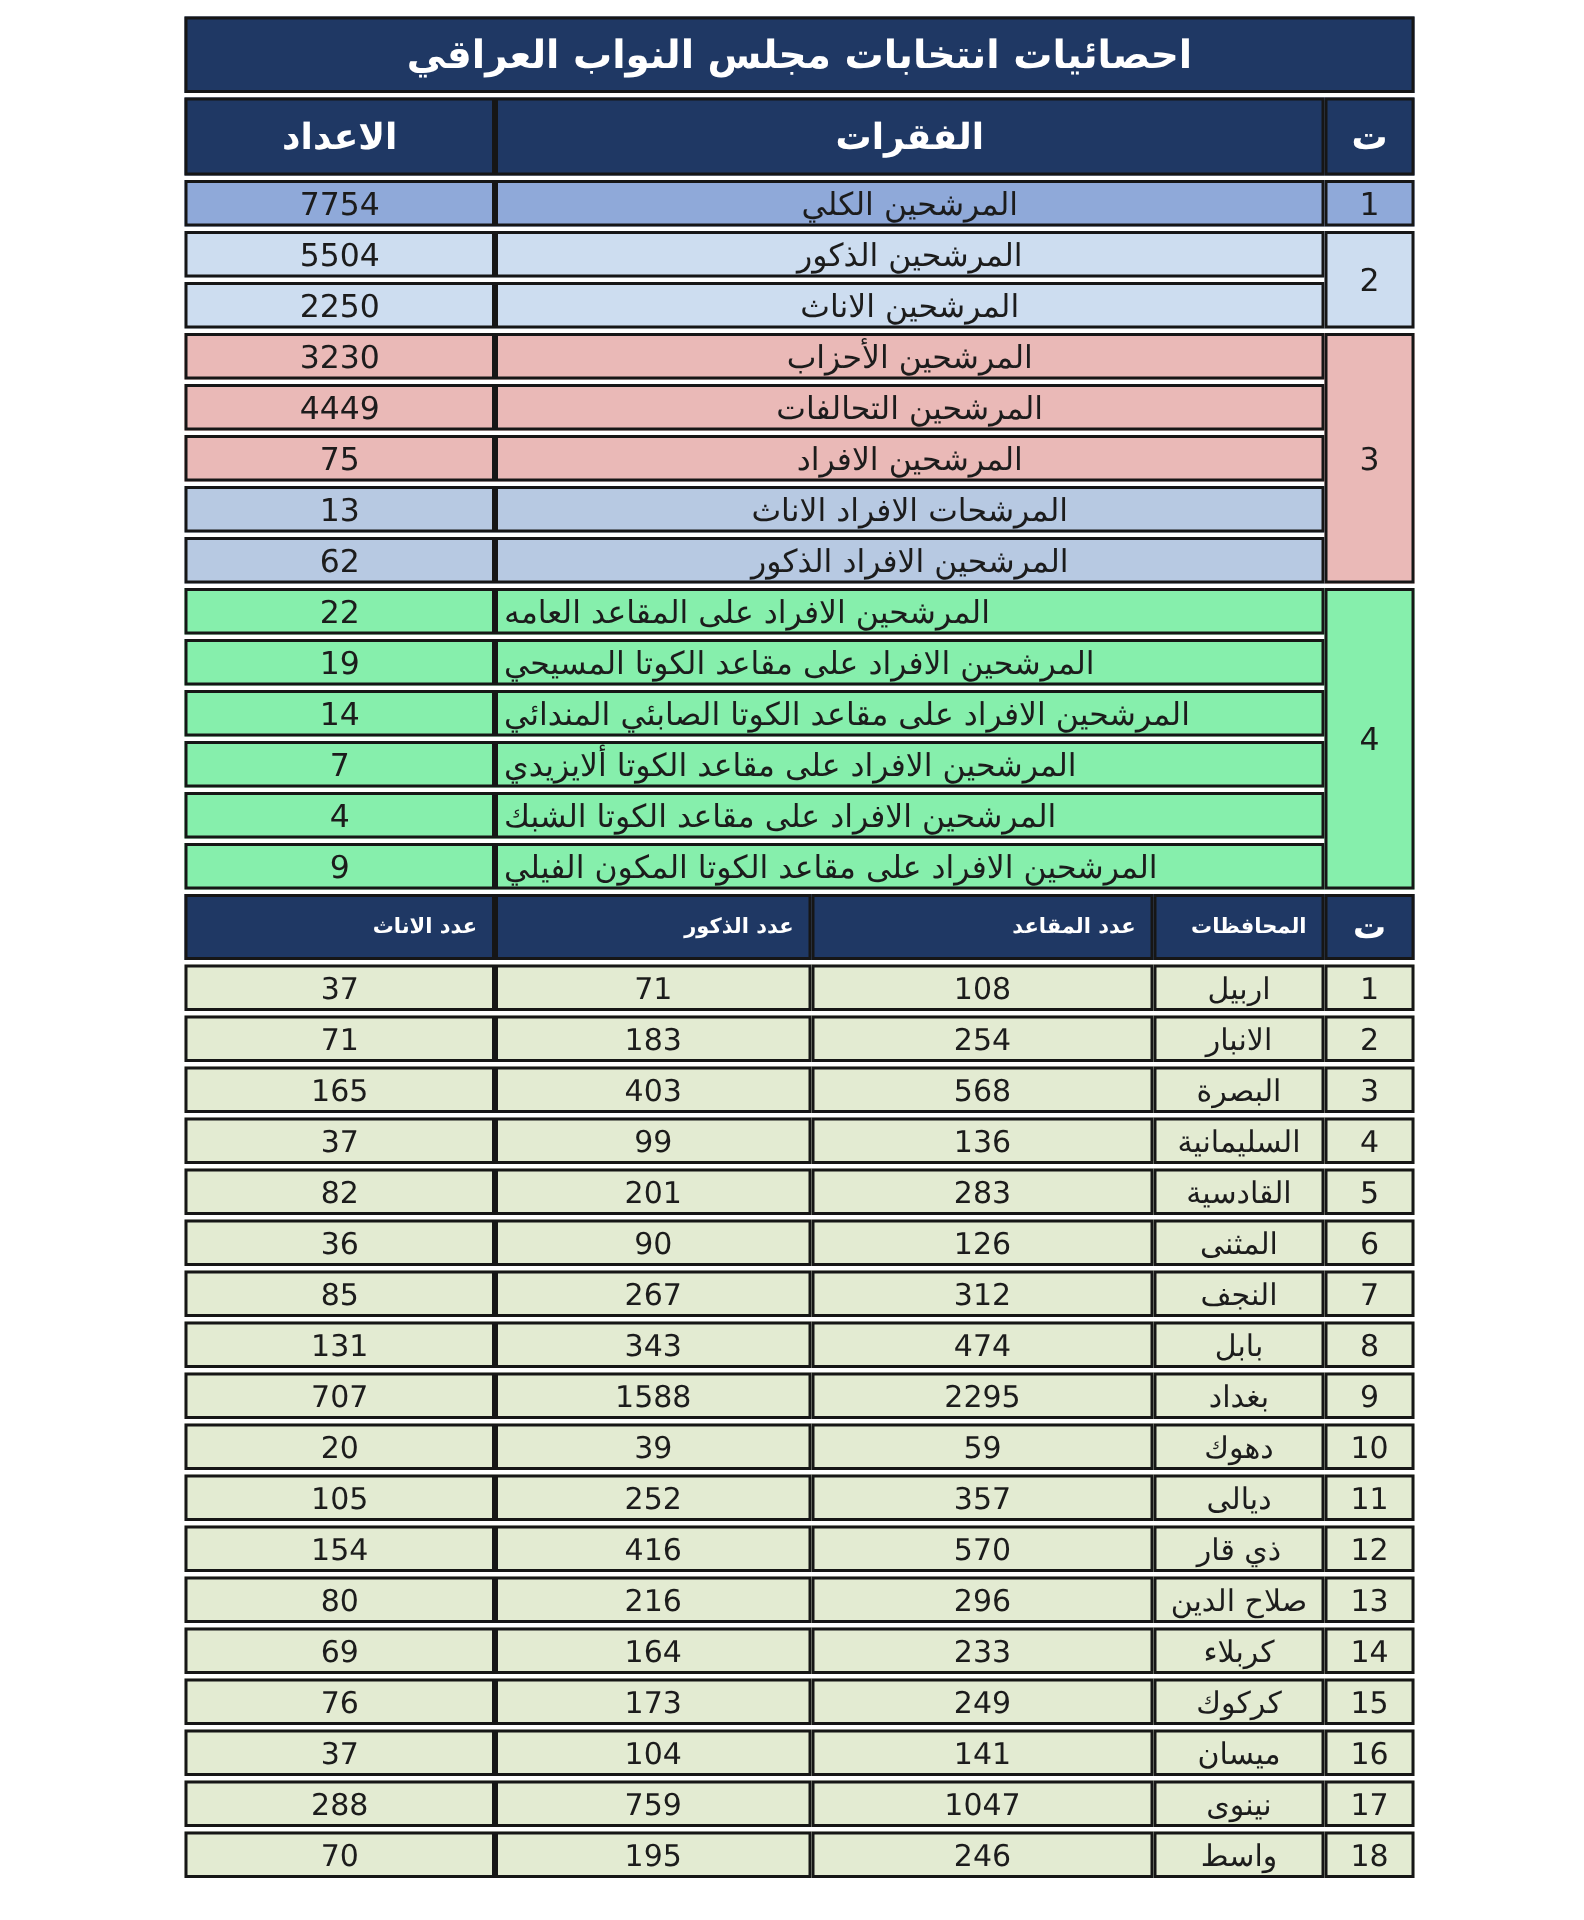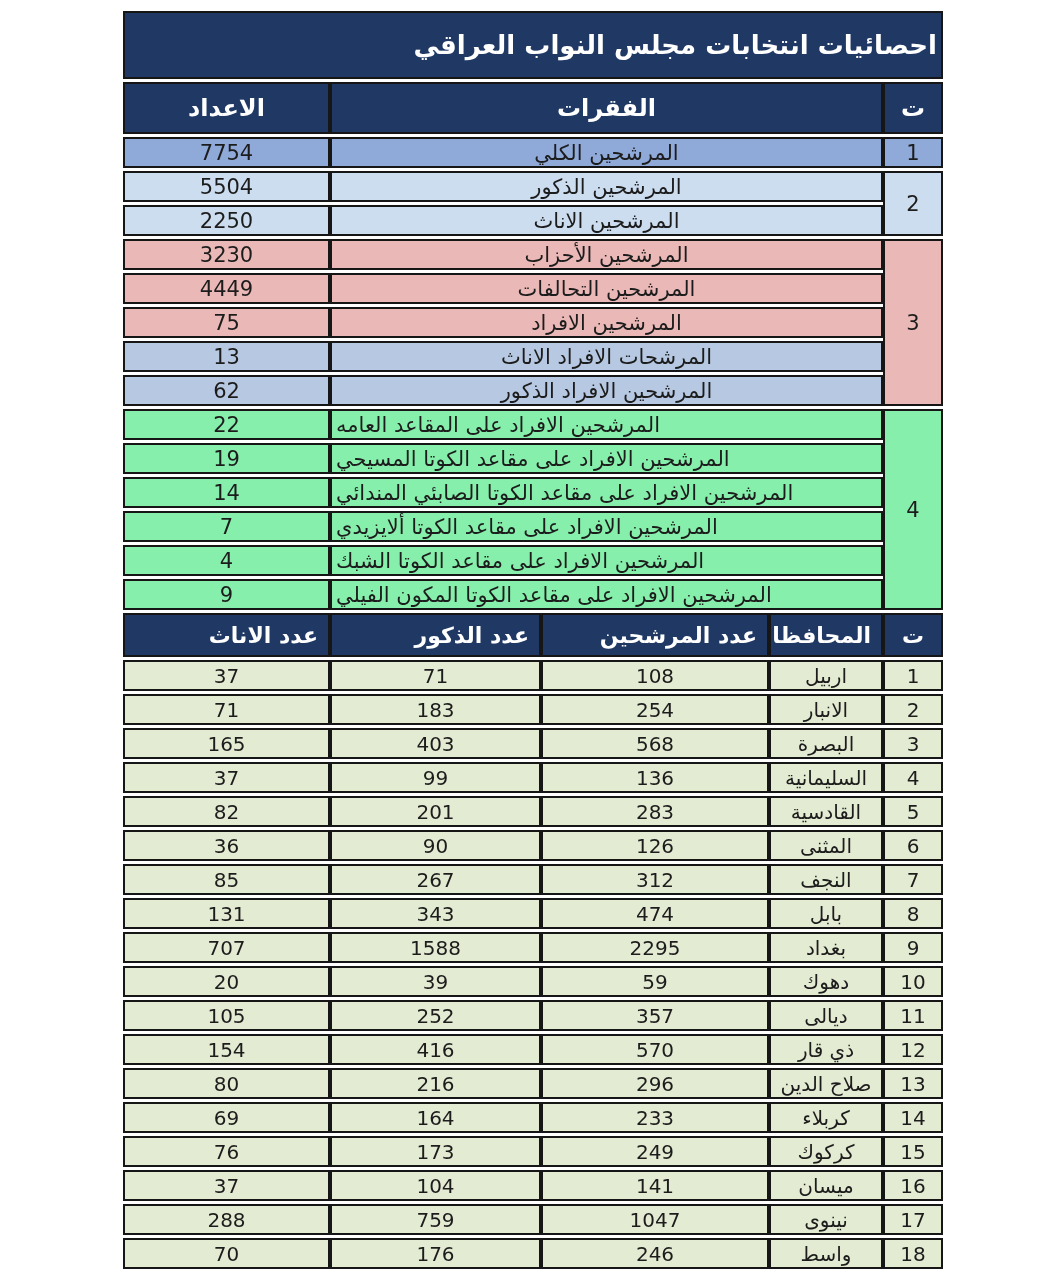--- a/index.html
+++ b/index.html
@@ -12,23 +12,23 @@
   table{
     border-collapse:separate;border-spacing:0 3px;
     table-layout:fixed;width:820px;direction:rtl;
   }
   td{
     box-sizing:border-box;border:2px solid #161616;
     text-align:center;vertical-align:middle;
     color:#1c1c1c;padding:0 4px;overflow:hidden;white-space:nowrap;
   }
   .navy{background:#1f3864;color:#ffffff;font-weight:700;}
-  .title-cell{height:68px;font-size:26px;text-align:right;}
+  .title-cell{height:51px;font-size:26px;}
   .h1{height:52px;font-size:24px;}
-  .h2{height:44px;font-size:22px;text-align:right;padding-right:10px;}
+  .h2{height:44px;font-size:14px;text-align:right;padding-right:10px;}
   .h2c{height:44px;font-size:22px;text-align:center;}
   .r1{height:31px;font-size:21px;}
   .num{font-size:21px;}
   .g{font-size:21px;}
   .r2{height:31px;font-size:20px;}
   .gov{font-size:20px;}
   .rt{text-align:left;padding-right:5px;}
   .blue-med{background:#8fa9d9;}
   .blue-light{background:#cdddf0;}
   .pink{background:#eab9b7;margin-left:16px;}
@@ -120,21 +120,21 @@
     <td class="peach num r1">4</td>
   </tr>
   <tr>
     <td colspan="3" class="peach r1 rt">المرشحين الافراد على مقاعد الكوتا المكون الفيلي</td>
     <td class="peach num r1">9</td>
   </tr>
 
   <tr>
     <td class="navy h2c">ت</td>
     <td class="navy h2">المحافظات</td>
-    <td class="navy h2">عدد المرشحين</td>
+    <td class="navy h2">عدد المقاعد</td>
     <td class="navy h2">عدد الذكور</td>
     <td class="navy h2">عدد الاناث</td>
   </tr>
 
   <tr>
           <td class="green r2 num">1</td>
           <td class="green r2 gov">اربيل</td>
           <td class="green r2 num">108</td>
           <td class="green r2 num">71</td>
           <td class="green r2 num">37</td>
@@ -248,19 +248,19 @@
           <td class="green r2 num">17</td>
           <td class="green r2 gov">نينوى</td>
           <td class="green r2 num">1047</td>
           <td class="green r2 num">759</td>
           <td class="green r2 num">288</td>
         </tr>
   <tr>
           <td class="green r2 num">18</td>
           <td class="green r2 gov">واسط</td>
           <td class="green r2 num">246</td>
-          <td class="green r2 num">176</td>
+          <td class="green r2 num">195</td>
           <td class="green r2 num">70</td>
         </tr>
 
 </tbody>
     </table>
 </div>
 
 </body></html>

